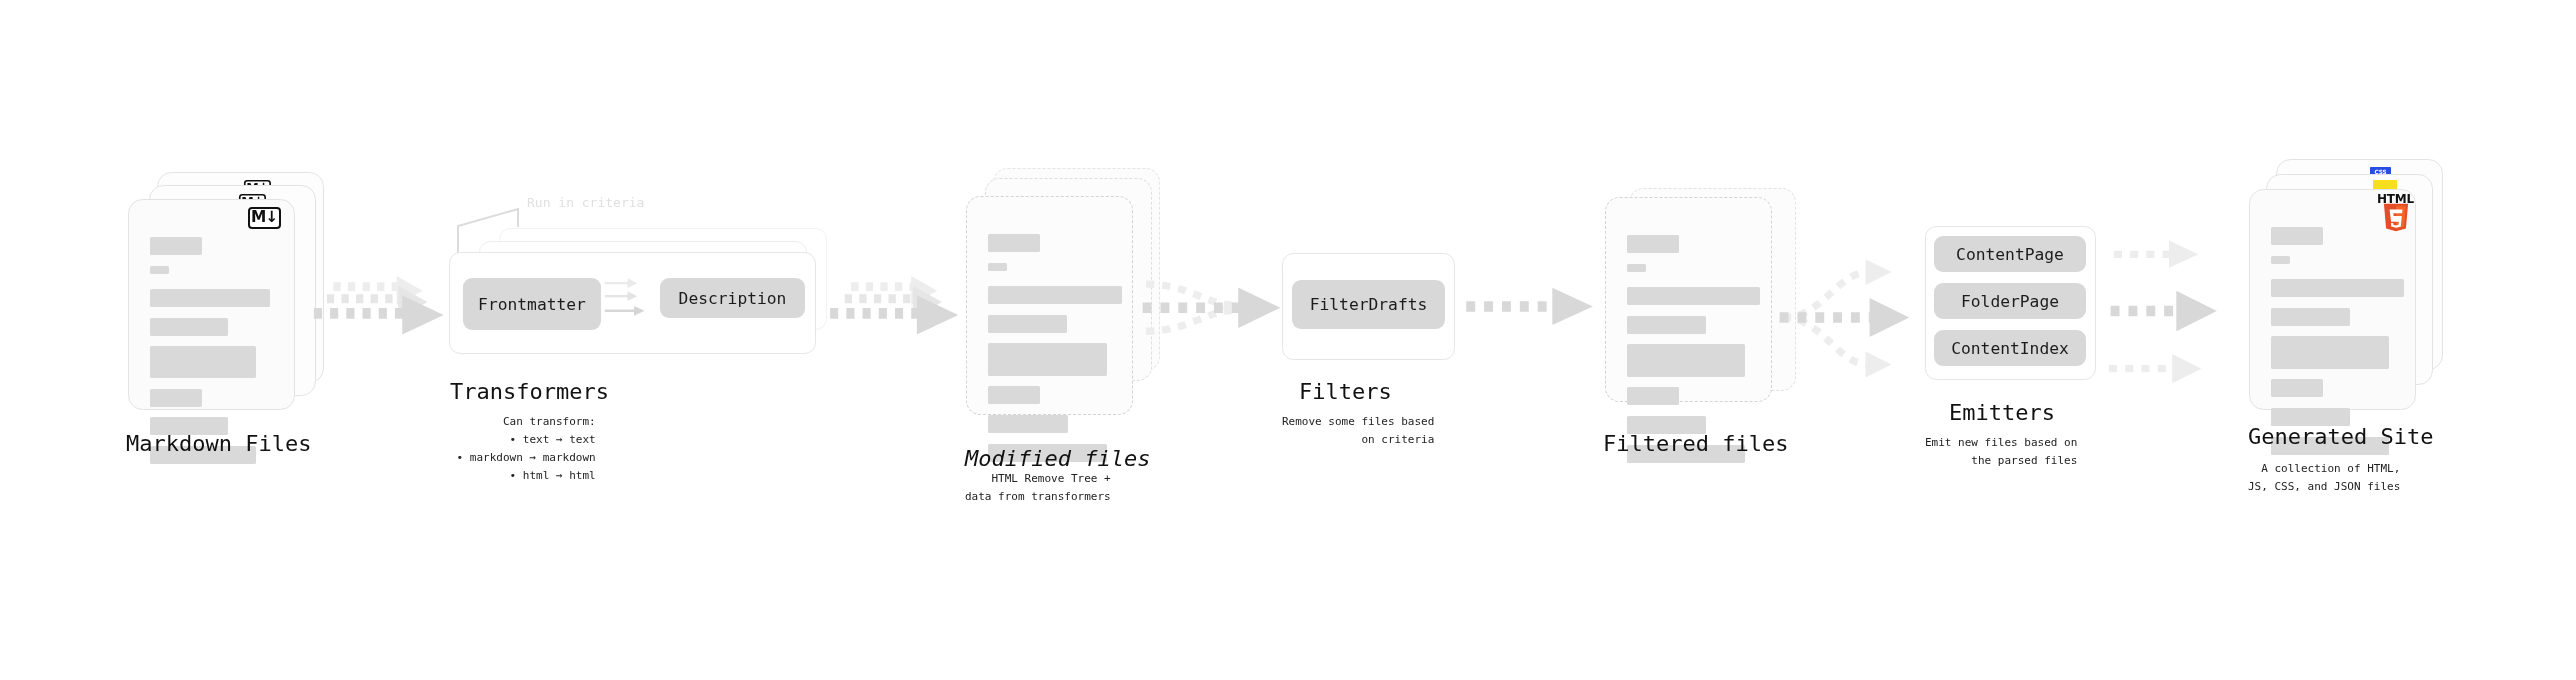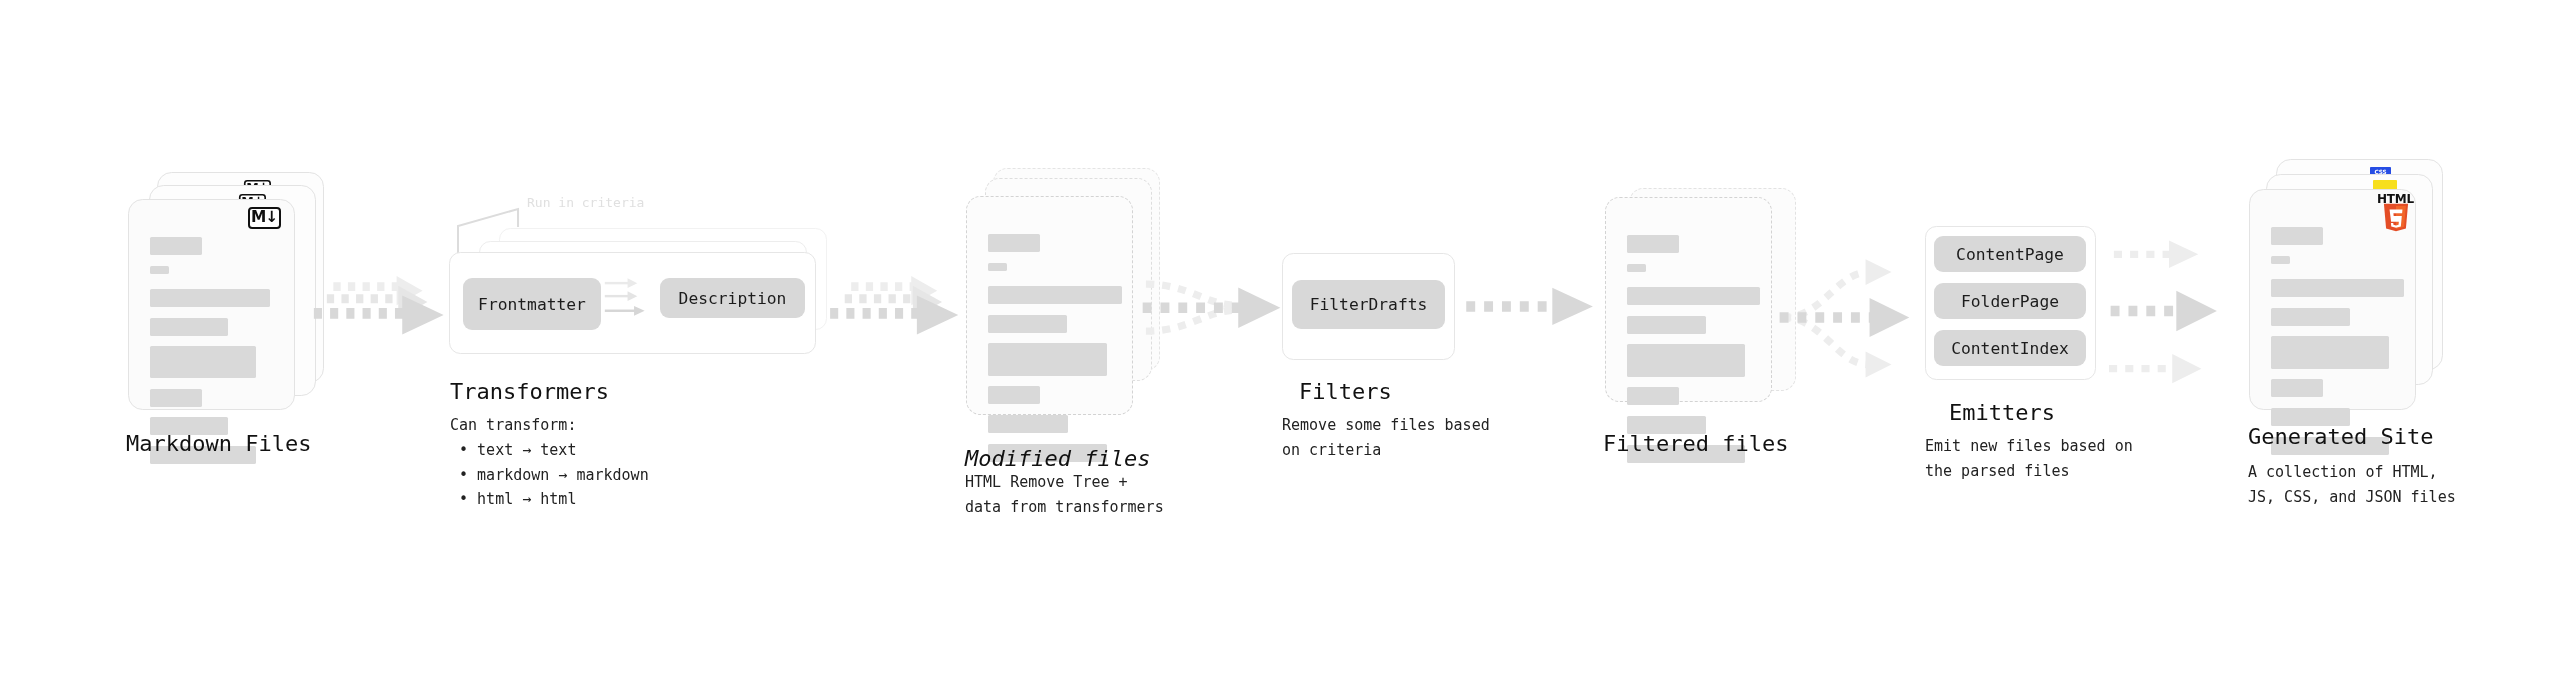--- a/index.html
+++ b/index.html
@@ -75,23 +75,24 @@
   .pill.faint2 { background: #ececec; color: transparent; }
 
   
   .title {
     position: absolute;
     font-size: 22px; color: #111; white-space: nowrap;
     font-family: "DejaVu Sans Mono", "Liberation Mono", monospace;
   }
   .sub {
     position: absolute;
-    font-size: 15px; color: #222; line-height: 1.65;
+    font-size: 11px; color: #222; line-height: 1.65;
     font-family: "DejaVu Sans Mono", "Liberation Mono", monospace;
     white-space: pre;
+    text-align: right;
   }
   .runlabel {
     position: absolute;
     font-size: 13px; color: #e0e0e0; white-space: nowrap;
     font-family: "DejaVu Sans Mono", "Liberation Mono", monospace;
   }
   svg { position: absolute; overflow: visible; pointer-events: none; }
 </style>
 </head>
 <body>

